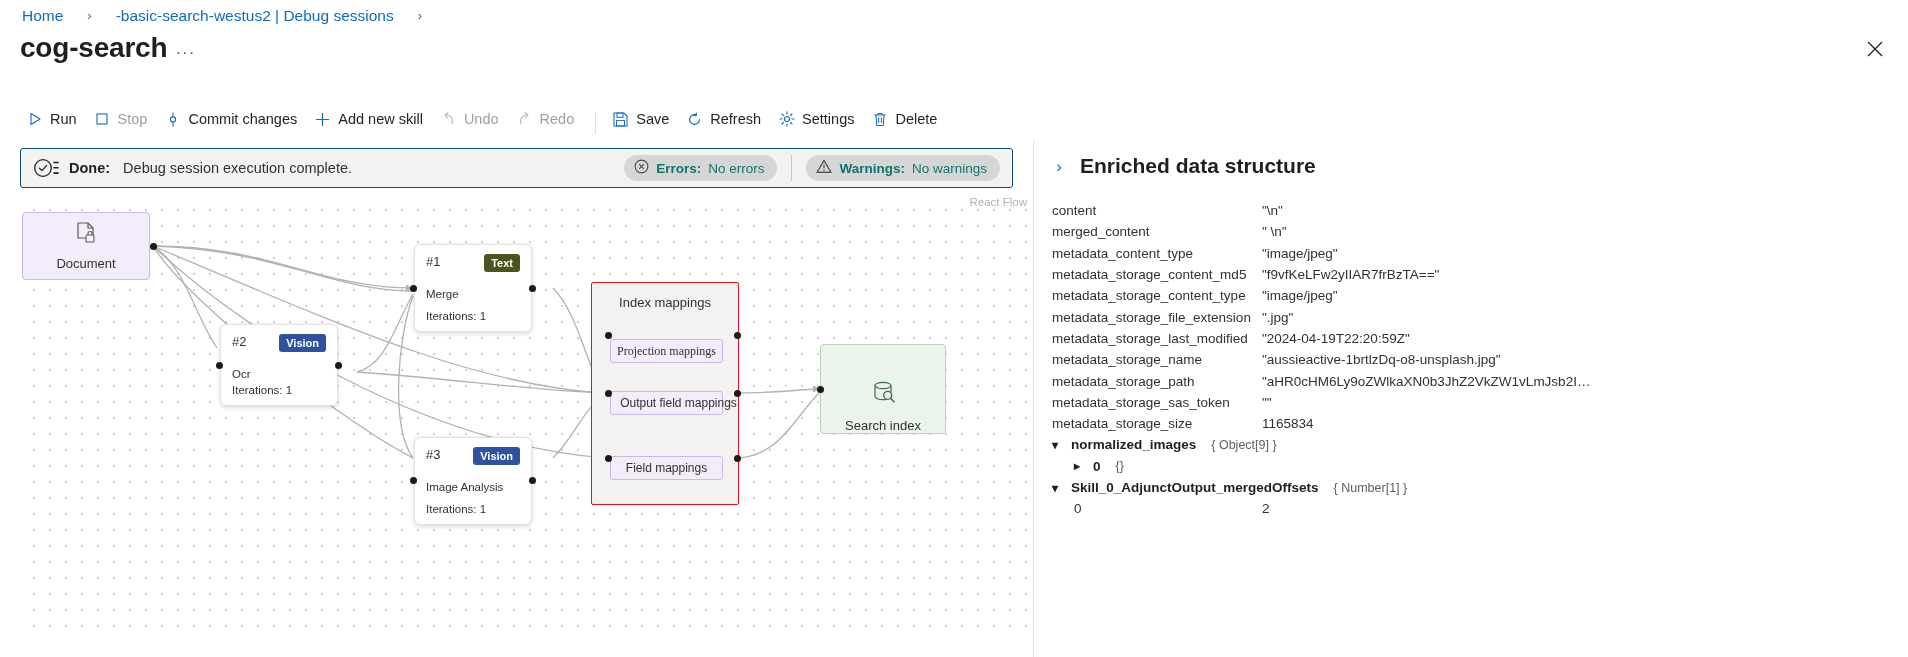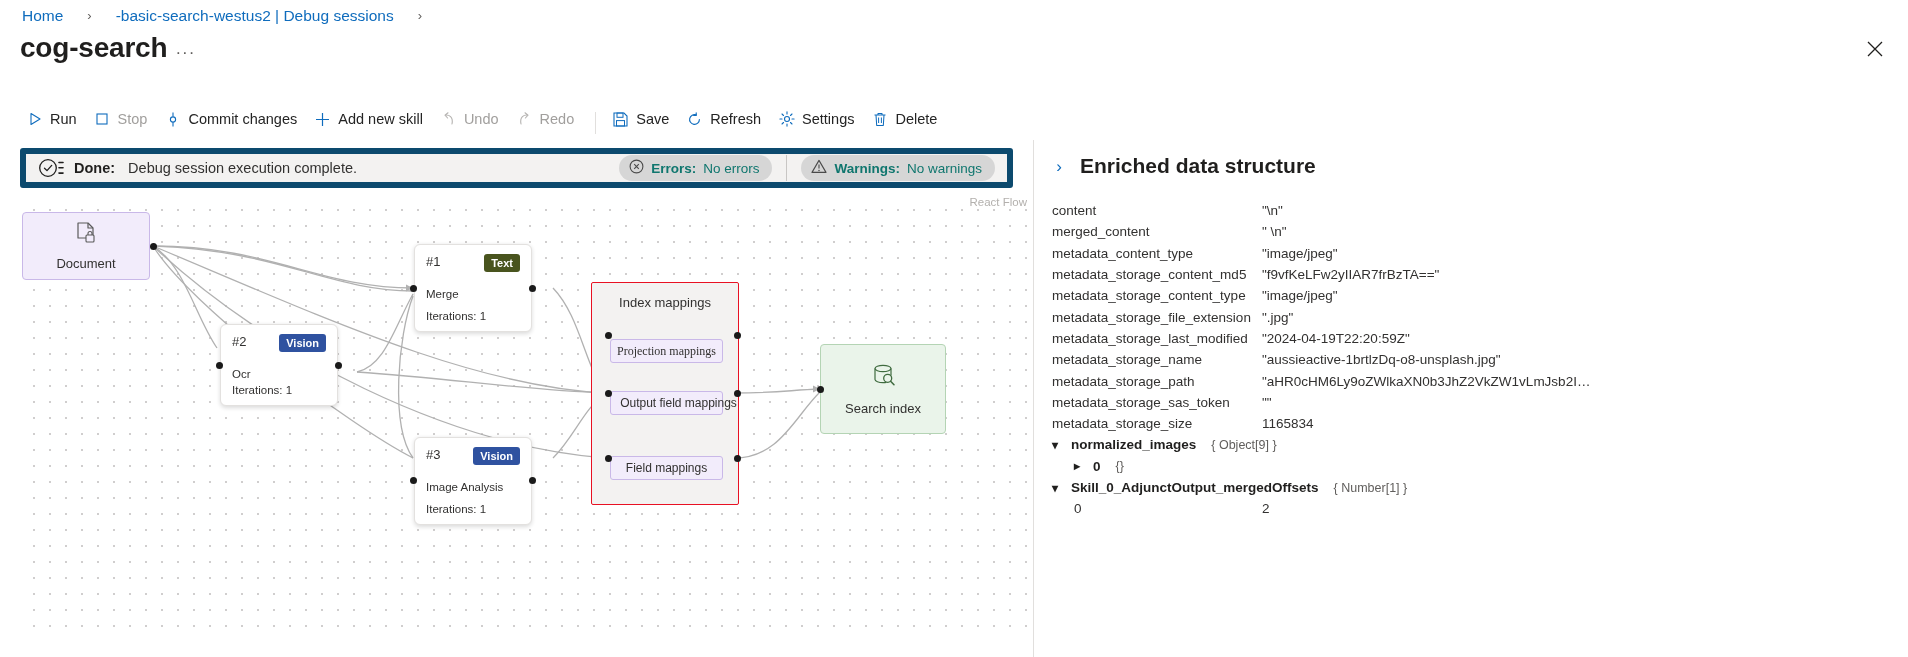--- a/index.html
+++ b/index.html
@@ -53,21 +53,21 @@
     font-size: 14.5px; color: #242424; cursor: pointer; white-space: nowrap;
     border-radius: 2px; height: 30px;
   }
   .tb-item.disabled { color: #a19f9d; cursor: default; }
   .tb-icon { width: 17px; height: 17px; display:flex; align-items:center; justify-content:center; flex: 0 0 17px;}
   .tb-sep { width: 1px; height: 22px; background: #e1dfdd; margin: 0 10px; }
 
   
   .status-bar {
     position: absolute; left: 20px; top: 148px; width: 993px; height: 40px;
-    background: #f3f2f1; border: 6px solid #0c4a6e; border-radius: 3px;
+    background: #f3f2f1; border: 1px solid #0c4a6e; border-radius: 3px;
     display: flex; align-items: center; padding: 0 12px;
   }
   .status-left { display: flex; align-items: center; gap: 10px; flex: 1 1 auto; }
   .status-icon { width: 26px; height: 22px; flex: 0 0 26px; }
   .status-done { font-size: 14.5px; font-weight: 700; color: #201f1e; }
   .status-msg  { font-size: 14.5px; color: #323130; margin-left: 3px;}
   .pill {
     display: flex; align-items: center; gap: 7px;
     background: #d6d6d6; border-radius: 13px; padding: 4px 13px 4px 10px;
     font-size: 13.5px; color: #0f766e;
@@ -124,21 +124,21 @@
   .map-pill {
     position: absolute; left: 18px; width: 113px; height: 24px;
     background: #f2ecfb; border: 1px solid #c9b8e8; border-radius: 3px;
     display: flex; align-items: center; justify-content: center;
     font-size: 12px; color: #323130; white-space: nowrap;
   }
 
   .node-index {
     width: 126px; height: 90px; left: 800px; top: 148px;
     background: #eaf4ea; border: 1px solid #b4d4b4; border-radius: 4px;
-    display: flex; flex-direction: column; align-items: center; justify-content: center; gap: 7px;
+    display: flex; flex-direction: column; align-items: center; justify-content: flex-end; gap: 7px;
   }
   .node-index .lbl { font-size: 13px; color: #323130; }
 
   .port { position: absolute; width: 7px; height: 7px; border-radius: 50%; background: #1a1a1a; }
 
   
   .divider-v { position:absolute; left:1033px; top:140px; width:1px; height:517px; background:#e1dfdd; }
   .panel { position: absolute; left: 1044px; top: 140px; right: 0; bottom: 0; background: #fff; overflow: hidden;}
   .panel-head { display: flex; align-items: center; gap: 14px; padding: 14px 0 10px 8px; }
   .chev { color: #0f6cbd; font-size: 17px; line-height: 1; width: 14px; text-align:center; cursor:pointer;}

